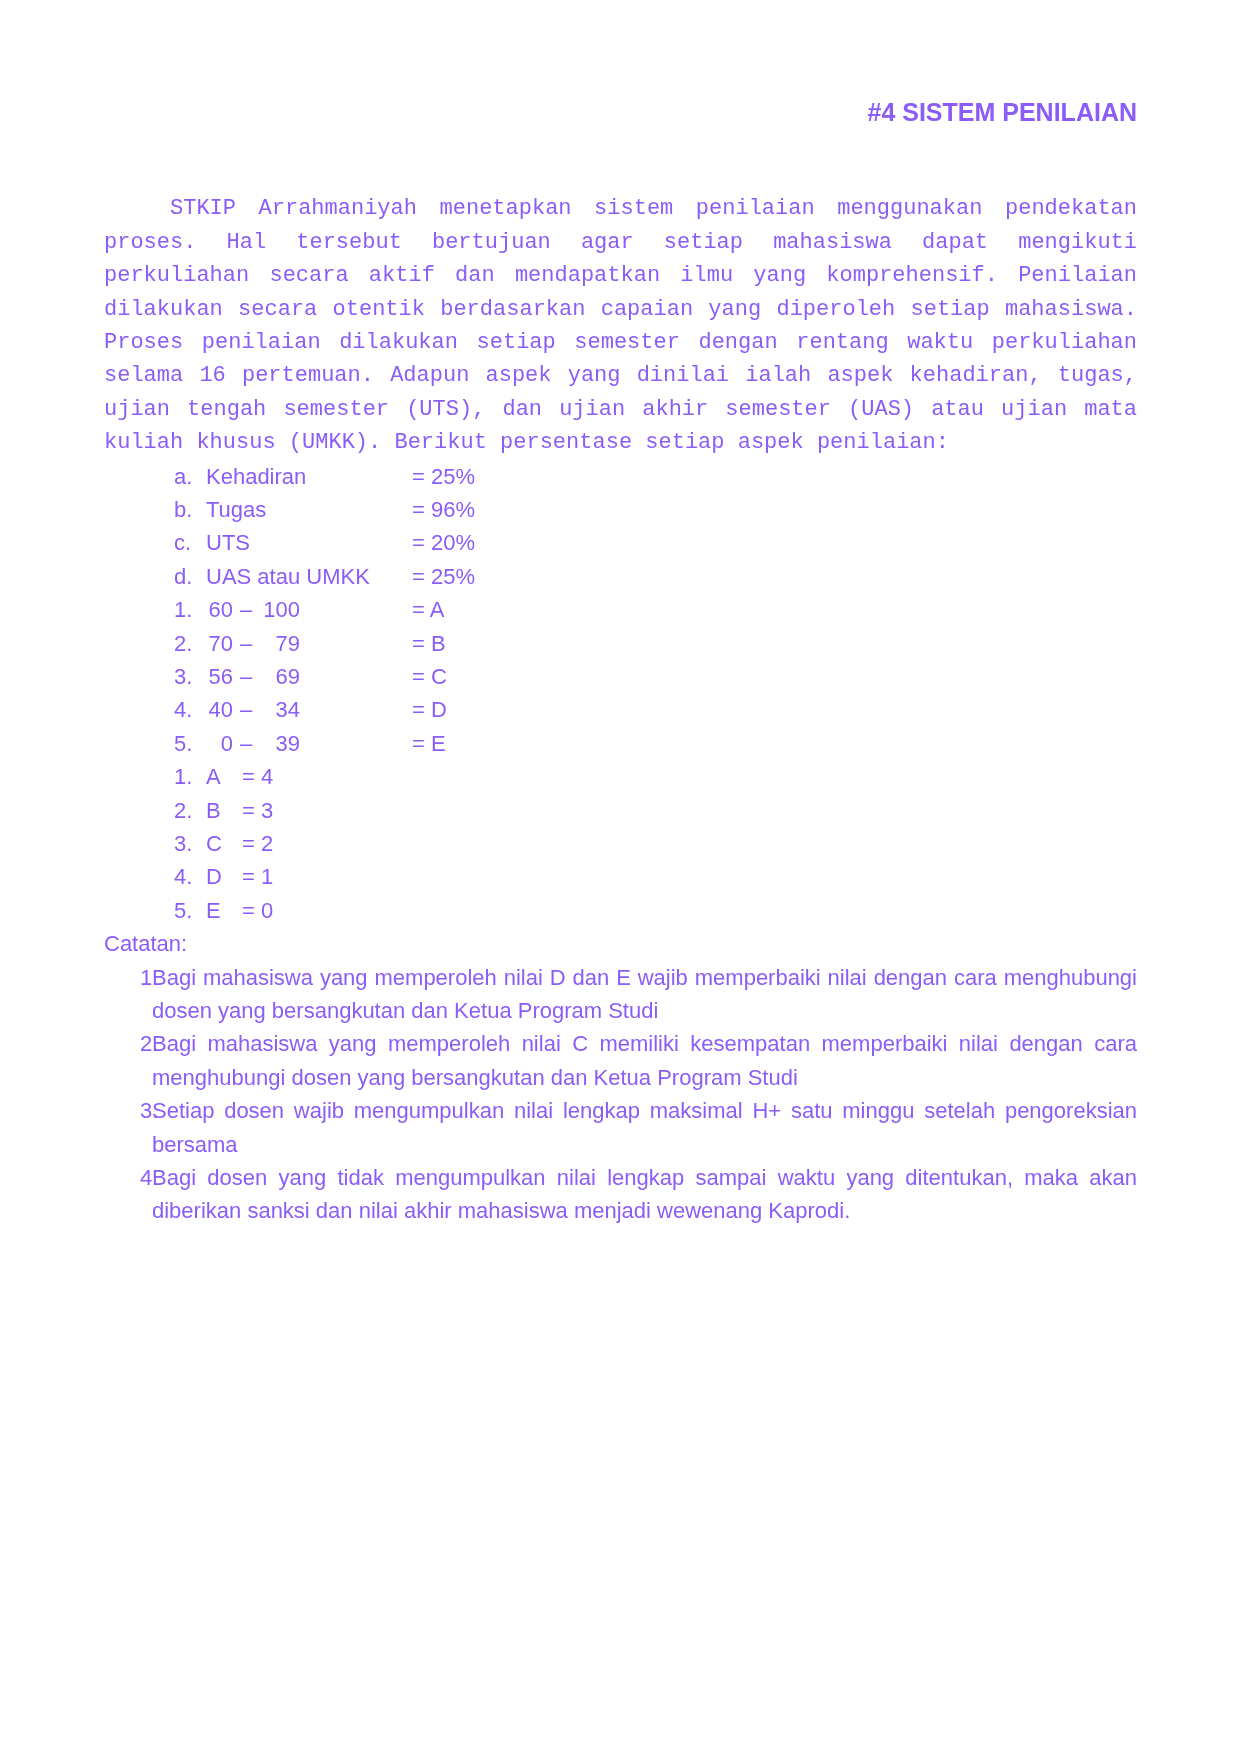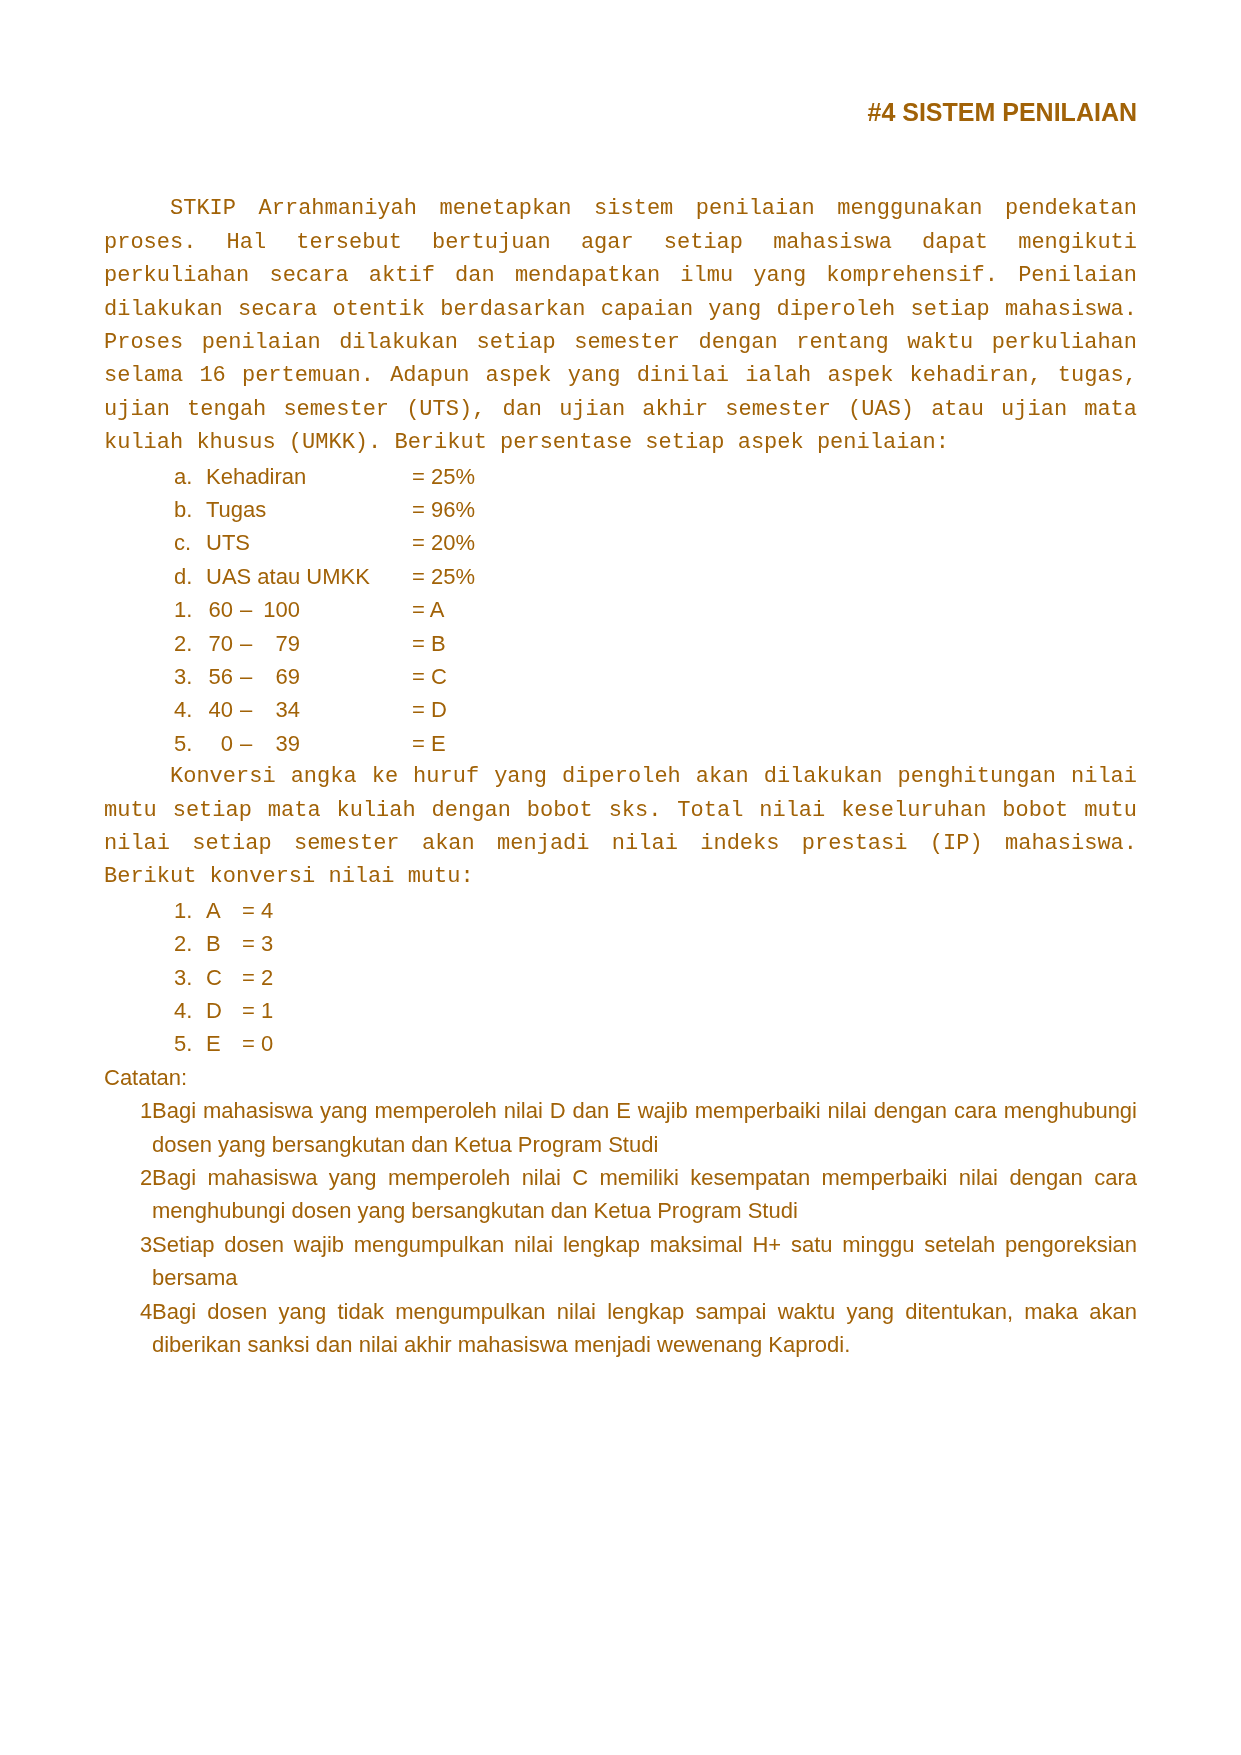--- a/index.html
+++ b/index.html
@@ -1,21 +1,21 @@
 <!DOCTYPE html>
 <html><head>
 <meta charset="utf-8">
 <style>
   html, body { margin: 0; padding: 0; background: #ffffff; }
   .doc {
     position: relative;
     width: 1241px;
     height: 1755px;
     background: #ffffff;
-    color: #a16207;
+    color: #8b5cf6;
     font-family: "Liberation Sans", sans-serif;
     font-size: 22px;
     line-height: 33.4px;
     overflow: hidden;
   }
   .content { padding: 96px 104px 0 104px; }
   .title {
     text-align: right;
     font-weight: bold;
     font-size: 25px;
@@ -100,21 +100,20 @@
         <span class="label"><span class="num-from">40</span><span class="num-sep">–</span><span class="num-to">34</span></span>
         <span class="value">= D</span>
       </div>
       <div class="row">
         <span class="marker">5.</span>
         <span class="label"><span class="num-from">0</span><span class="num-sep">–</span><span class="num-to">39</span></span>
         <span class="value">= E</span>
       </div>
     </div>
 
-    <p class="para gap-top-32">Konversi angka ke huruf yang diperoleh akan dilakukan penghitungan nilai mutu setiap mata kuliah dengan bobot sks. Total nilai keseluruhan bobot mutu nilai setiap semester akan menjadi nilai indeks prestasi (IP) mahasiswa. Berikut konversi nilai mutu:</p>
 
     <div>
       <div class="row">
         <span class="marker">1.</span>
         <span class="label">A</span>
         <span class="value-near">= 4</span>
       </div>
       <div class="row">
         <span class="marker">2.</span>
         <span class="label">B</span>

